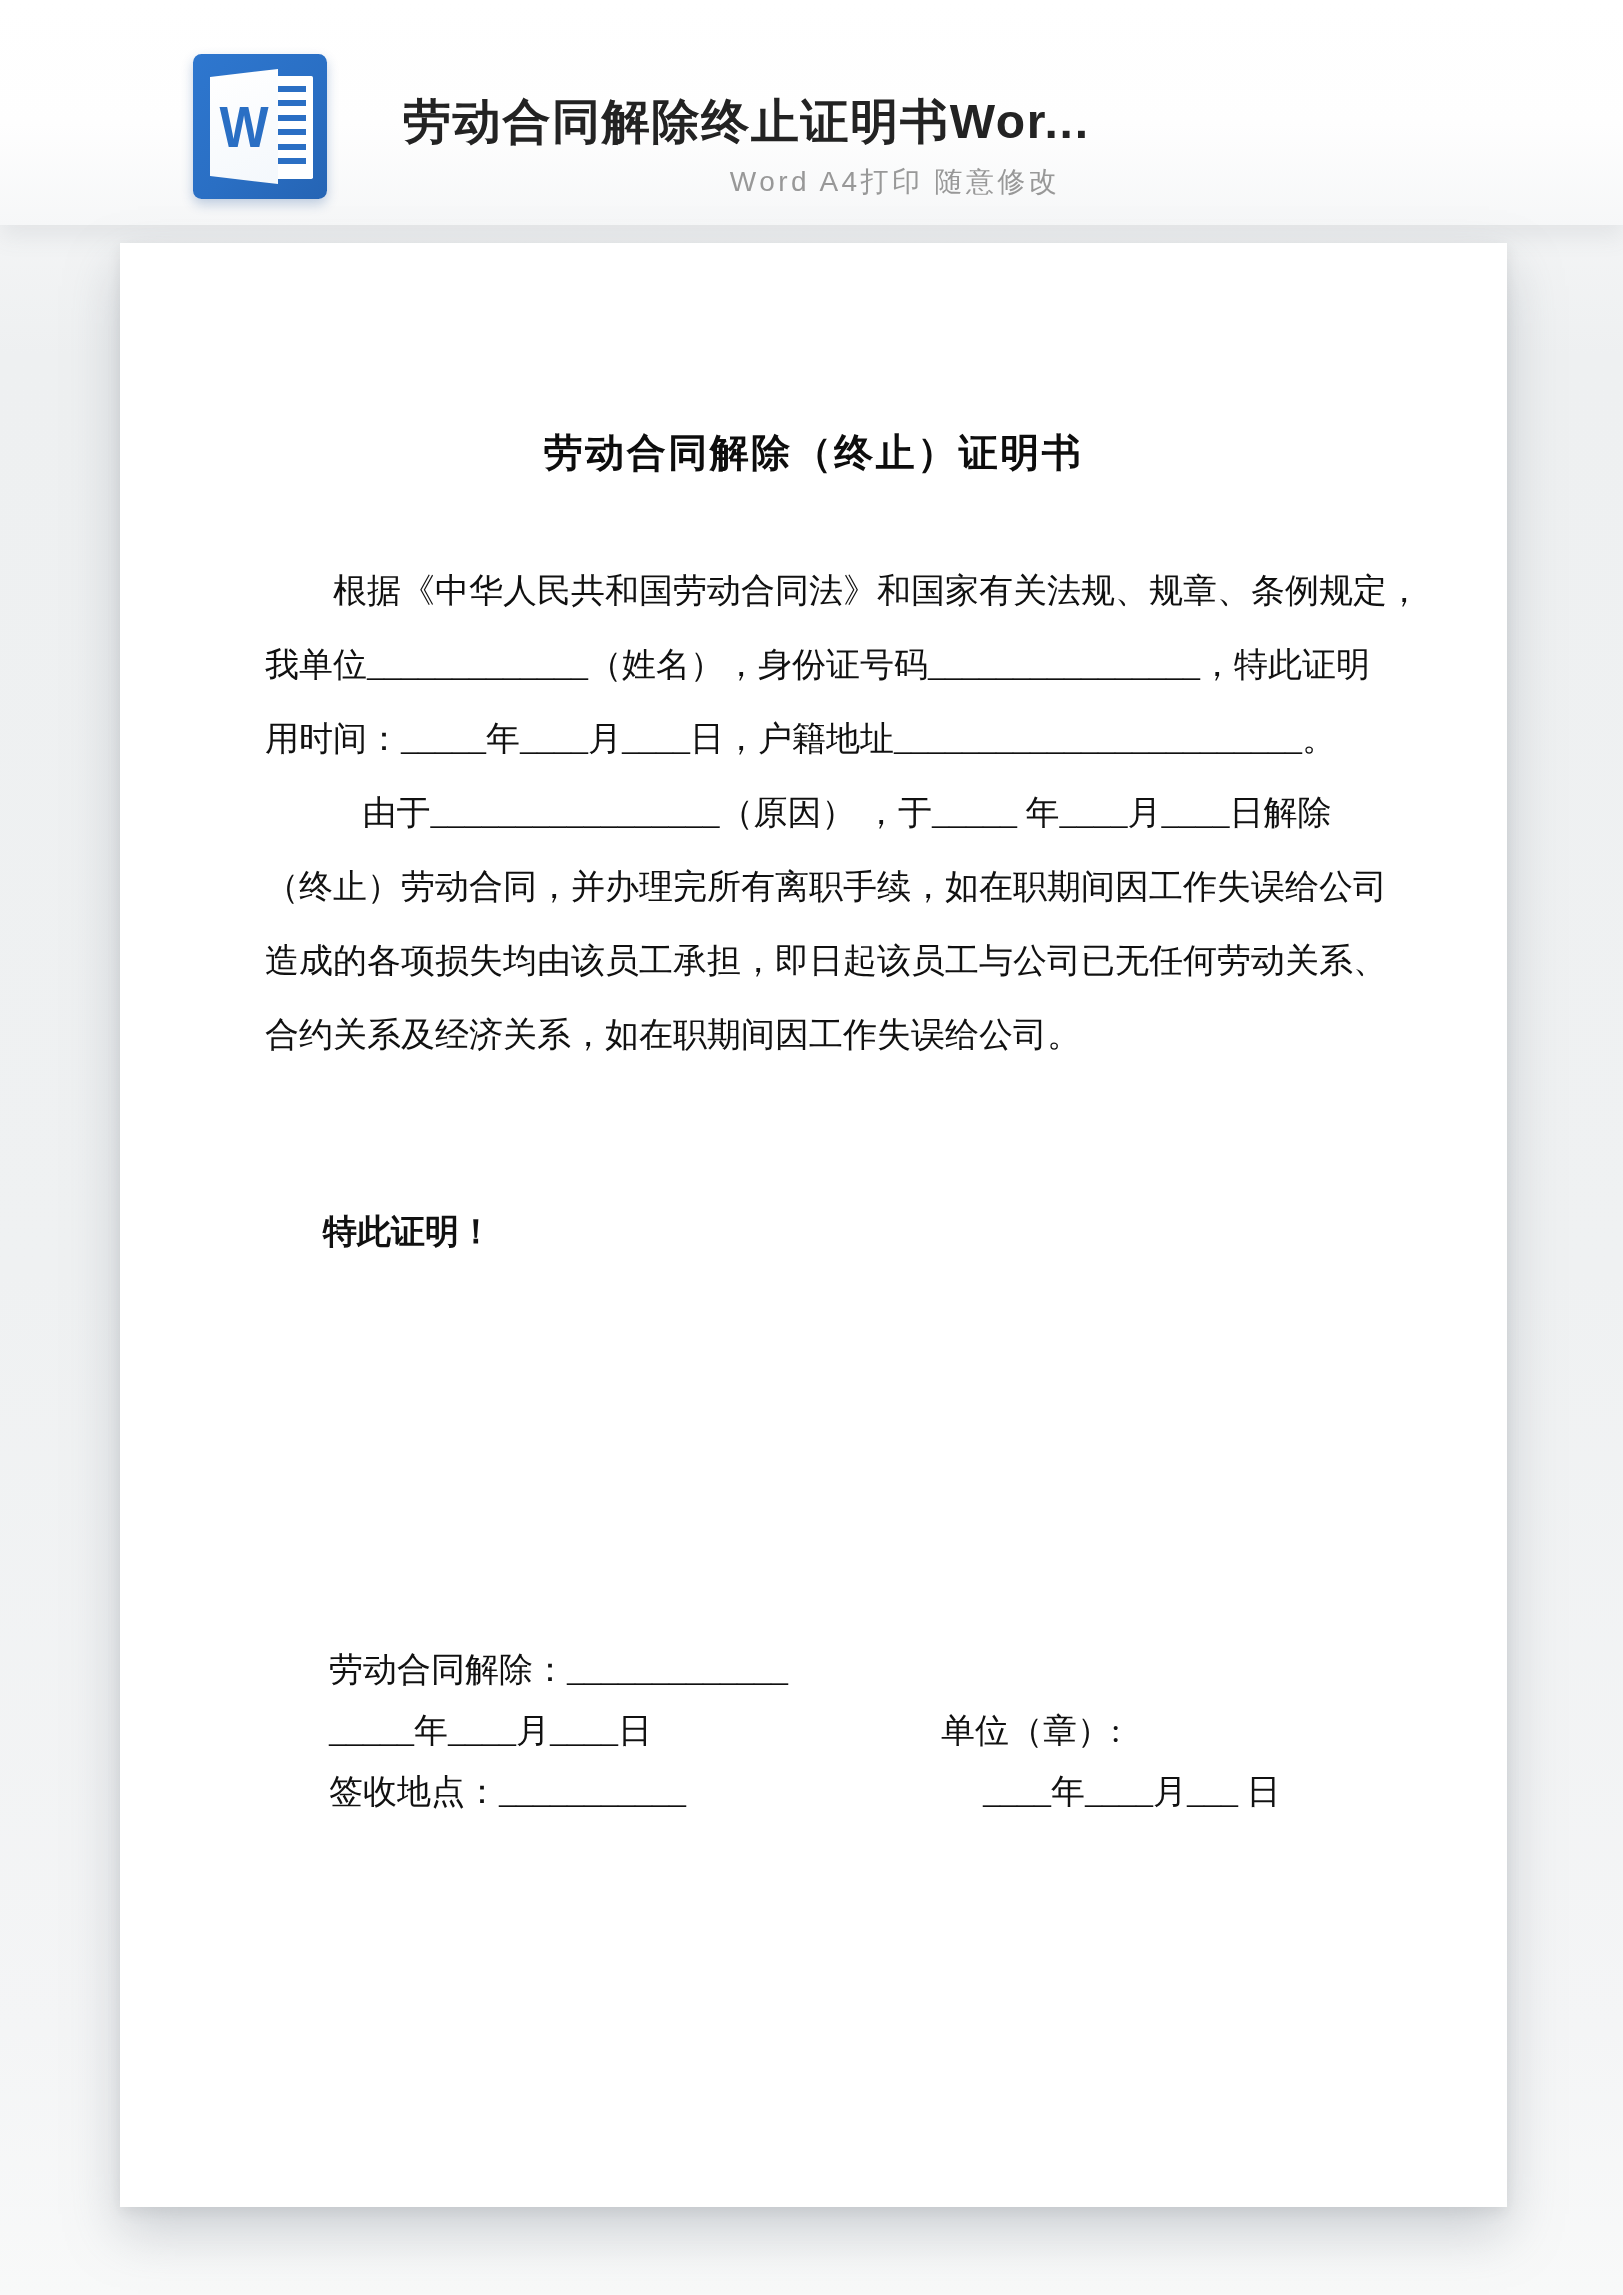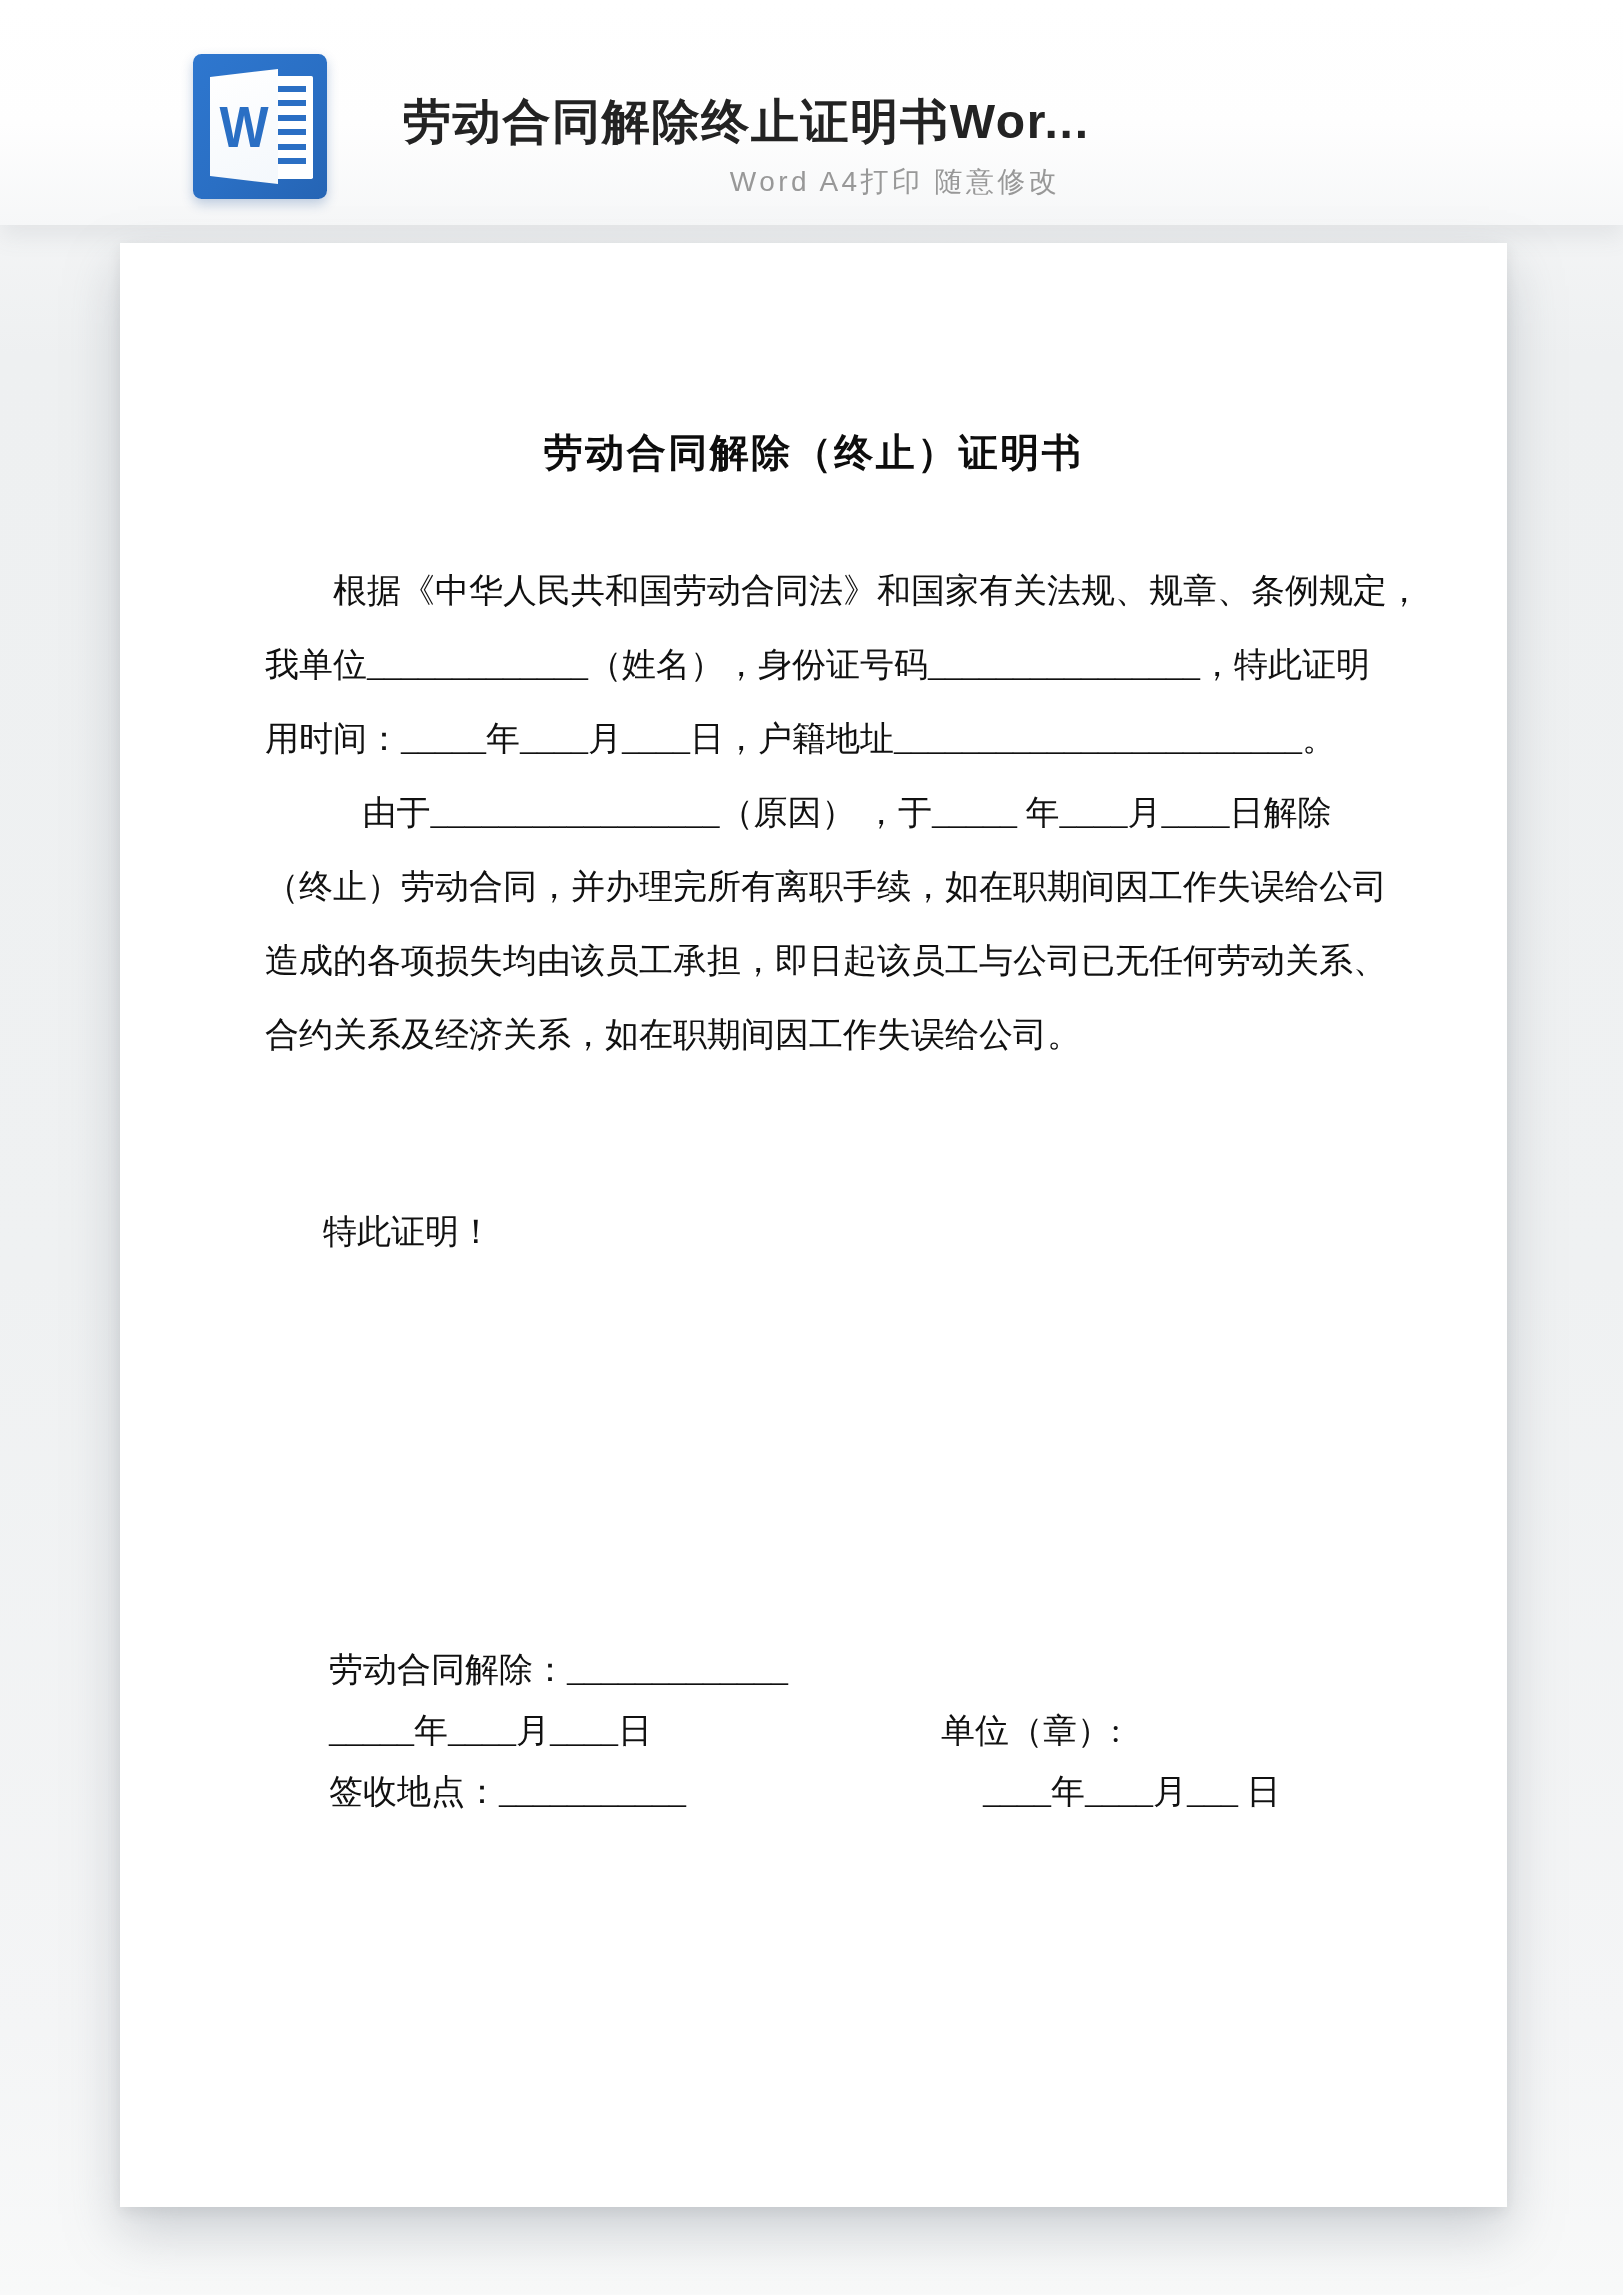--- a/index.html
+++ b/index.html
@@ -55,21 +55,21 @@
   }
   .doc-title{
     position:absolute;top:184px;left:0;width:1387px;margin:0;text-align:center;
     font-size:39px;font-weight:700;letter-spacing:2.5px;color:#0d0d0d;line-height:51px;
   }
   .doc-body{position:absolute;top:311px;left:145px;width:1096px;font-size:34px;}
   .doc-body .line{line-height:74px;white-space:nowrap;}
   .doc-body .line.indent{text-indent:68px;text-align:center;}
   .closing{
     position:absolute;top:952px;left:145px;width:1096px;
-    font-size:34px;line-height:74px;text-indent:58px;white-space:nowrap;
+    font-size:34px;line-height:74px;text-indent:58px;white-space:nowrap;font-weight:bold;
   }
   .signature{position:absolute;top:1396px;left:209px;width:1083px;font-size:34px;}
   .sig-row{position:relative;line-height:61px;white-space:nowrap;}
   .sig-row .right{position:absolute;top:0;}
   .sig-row .right-unit{left:612px;}
   .sig-row .right-date{left:654px;}
 </style>
 </head>
 <body>
 

